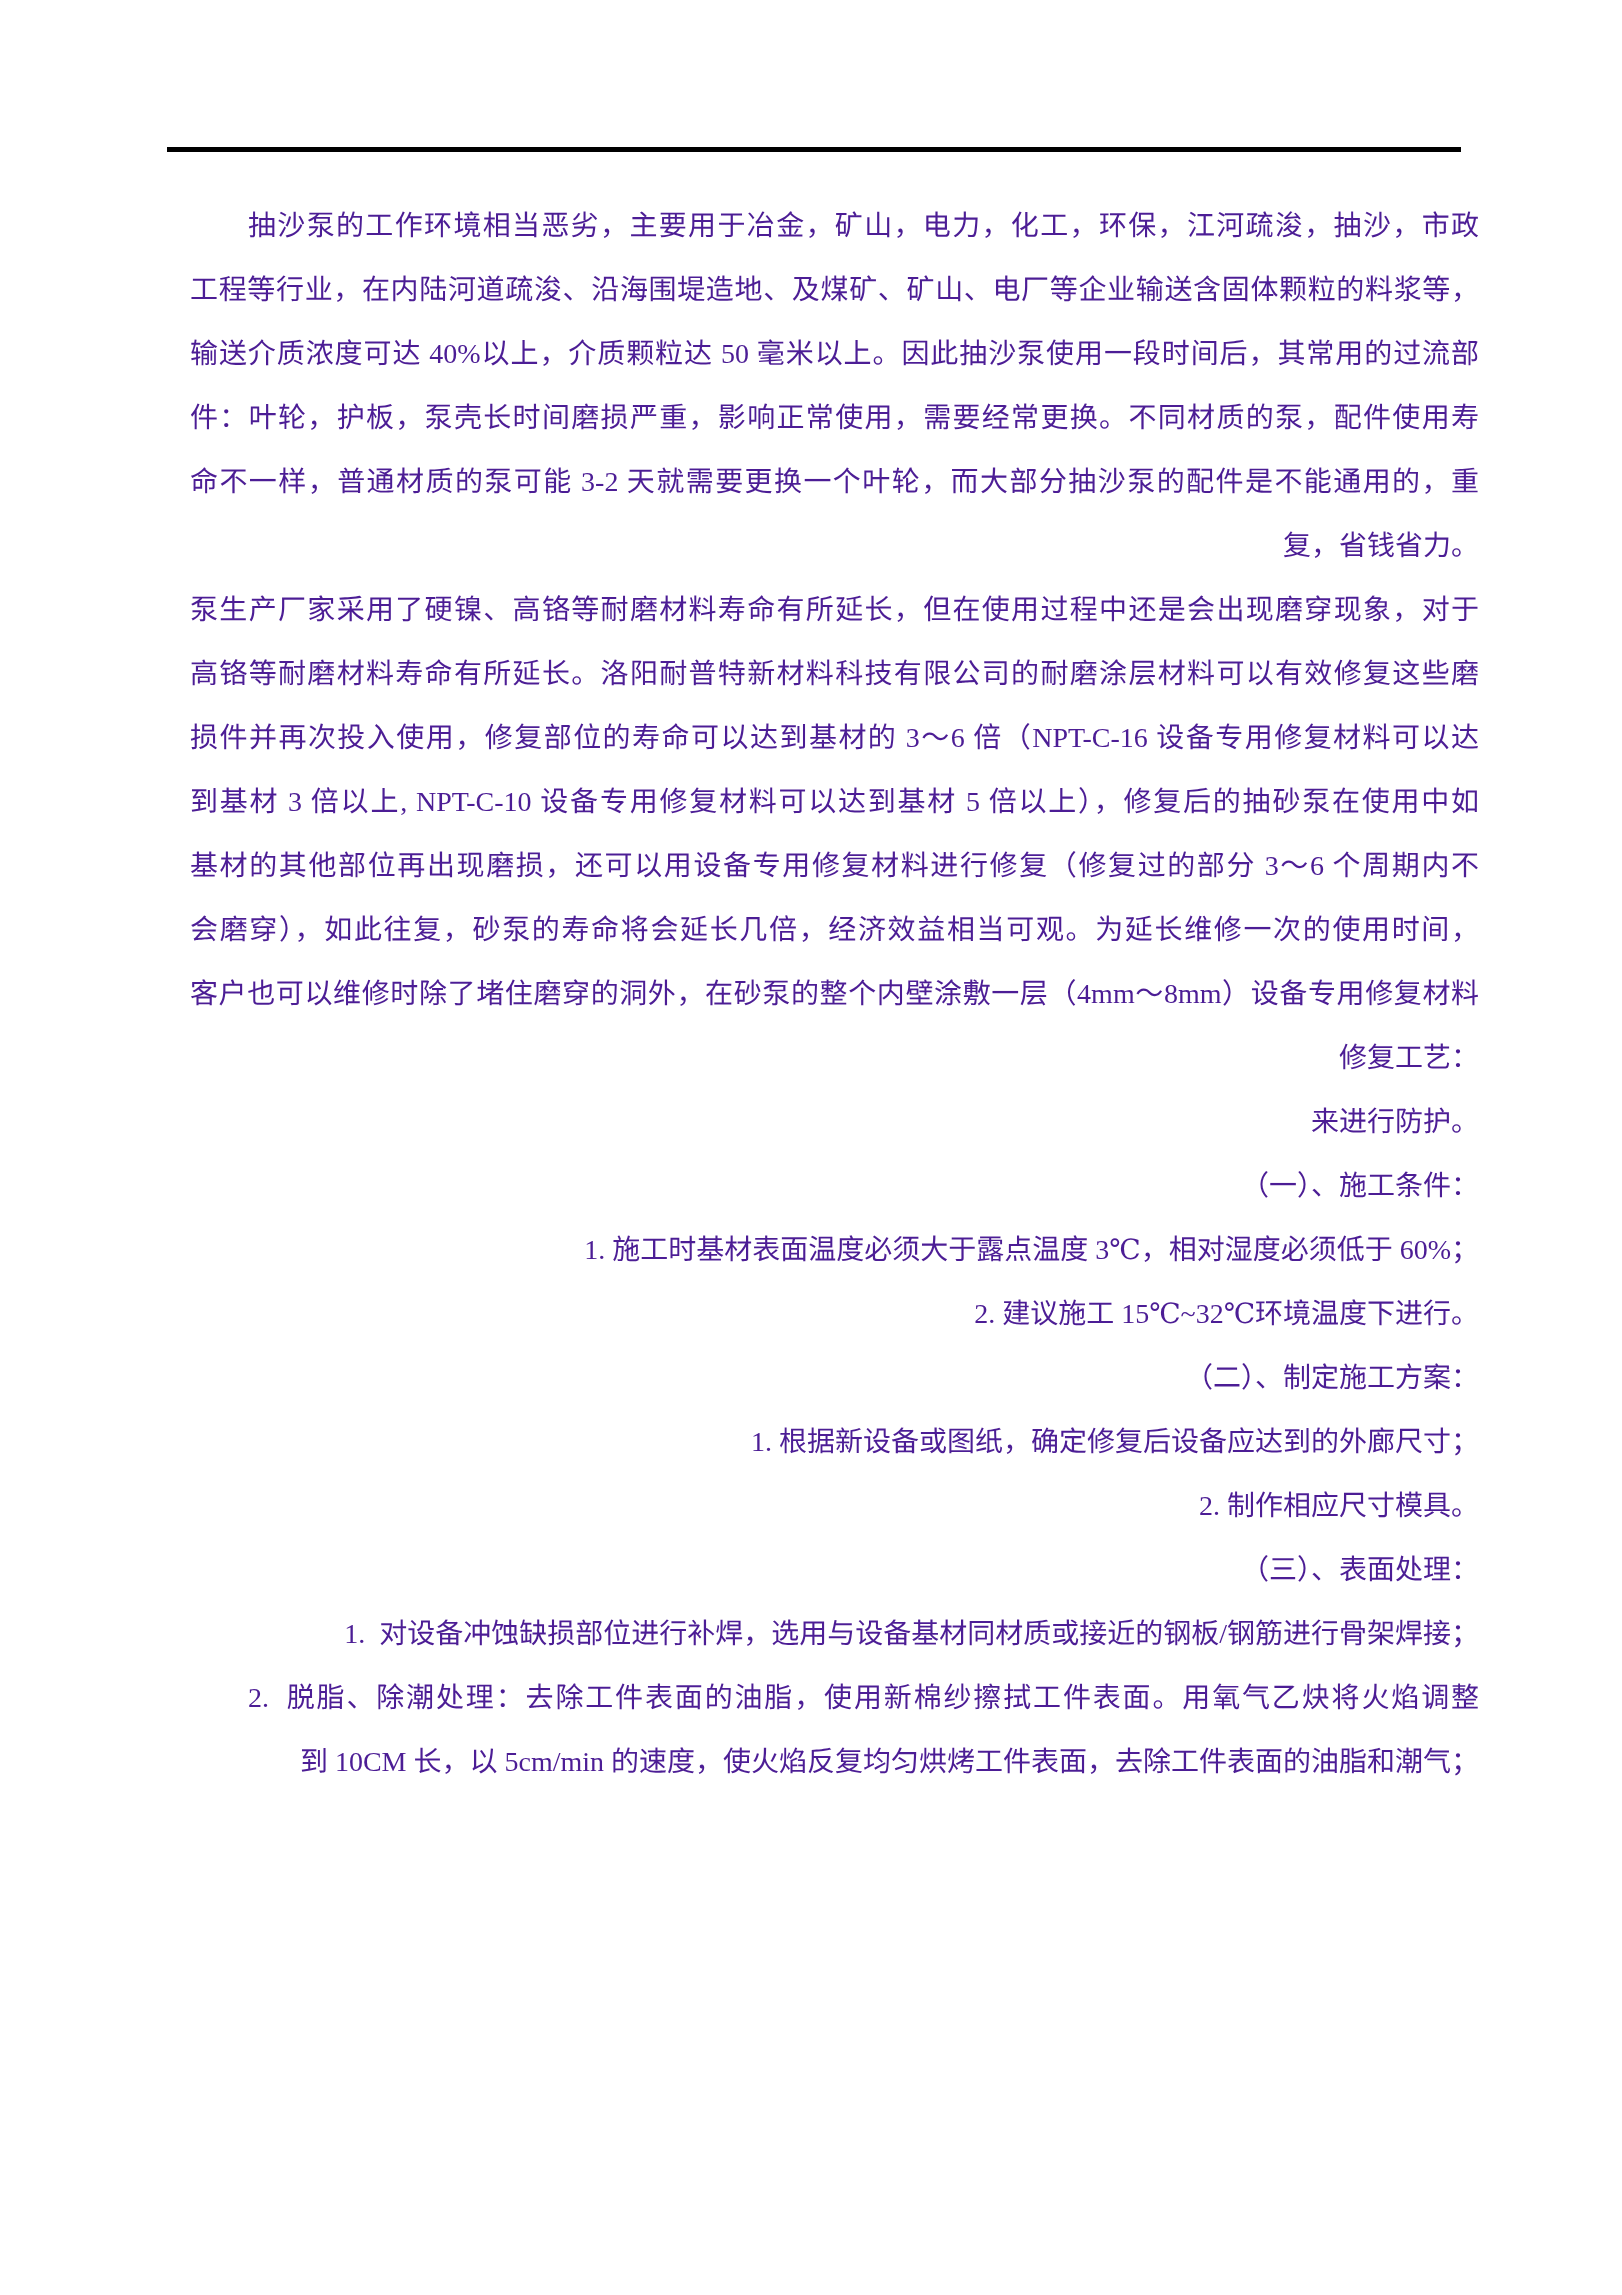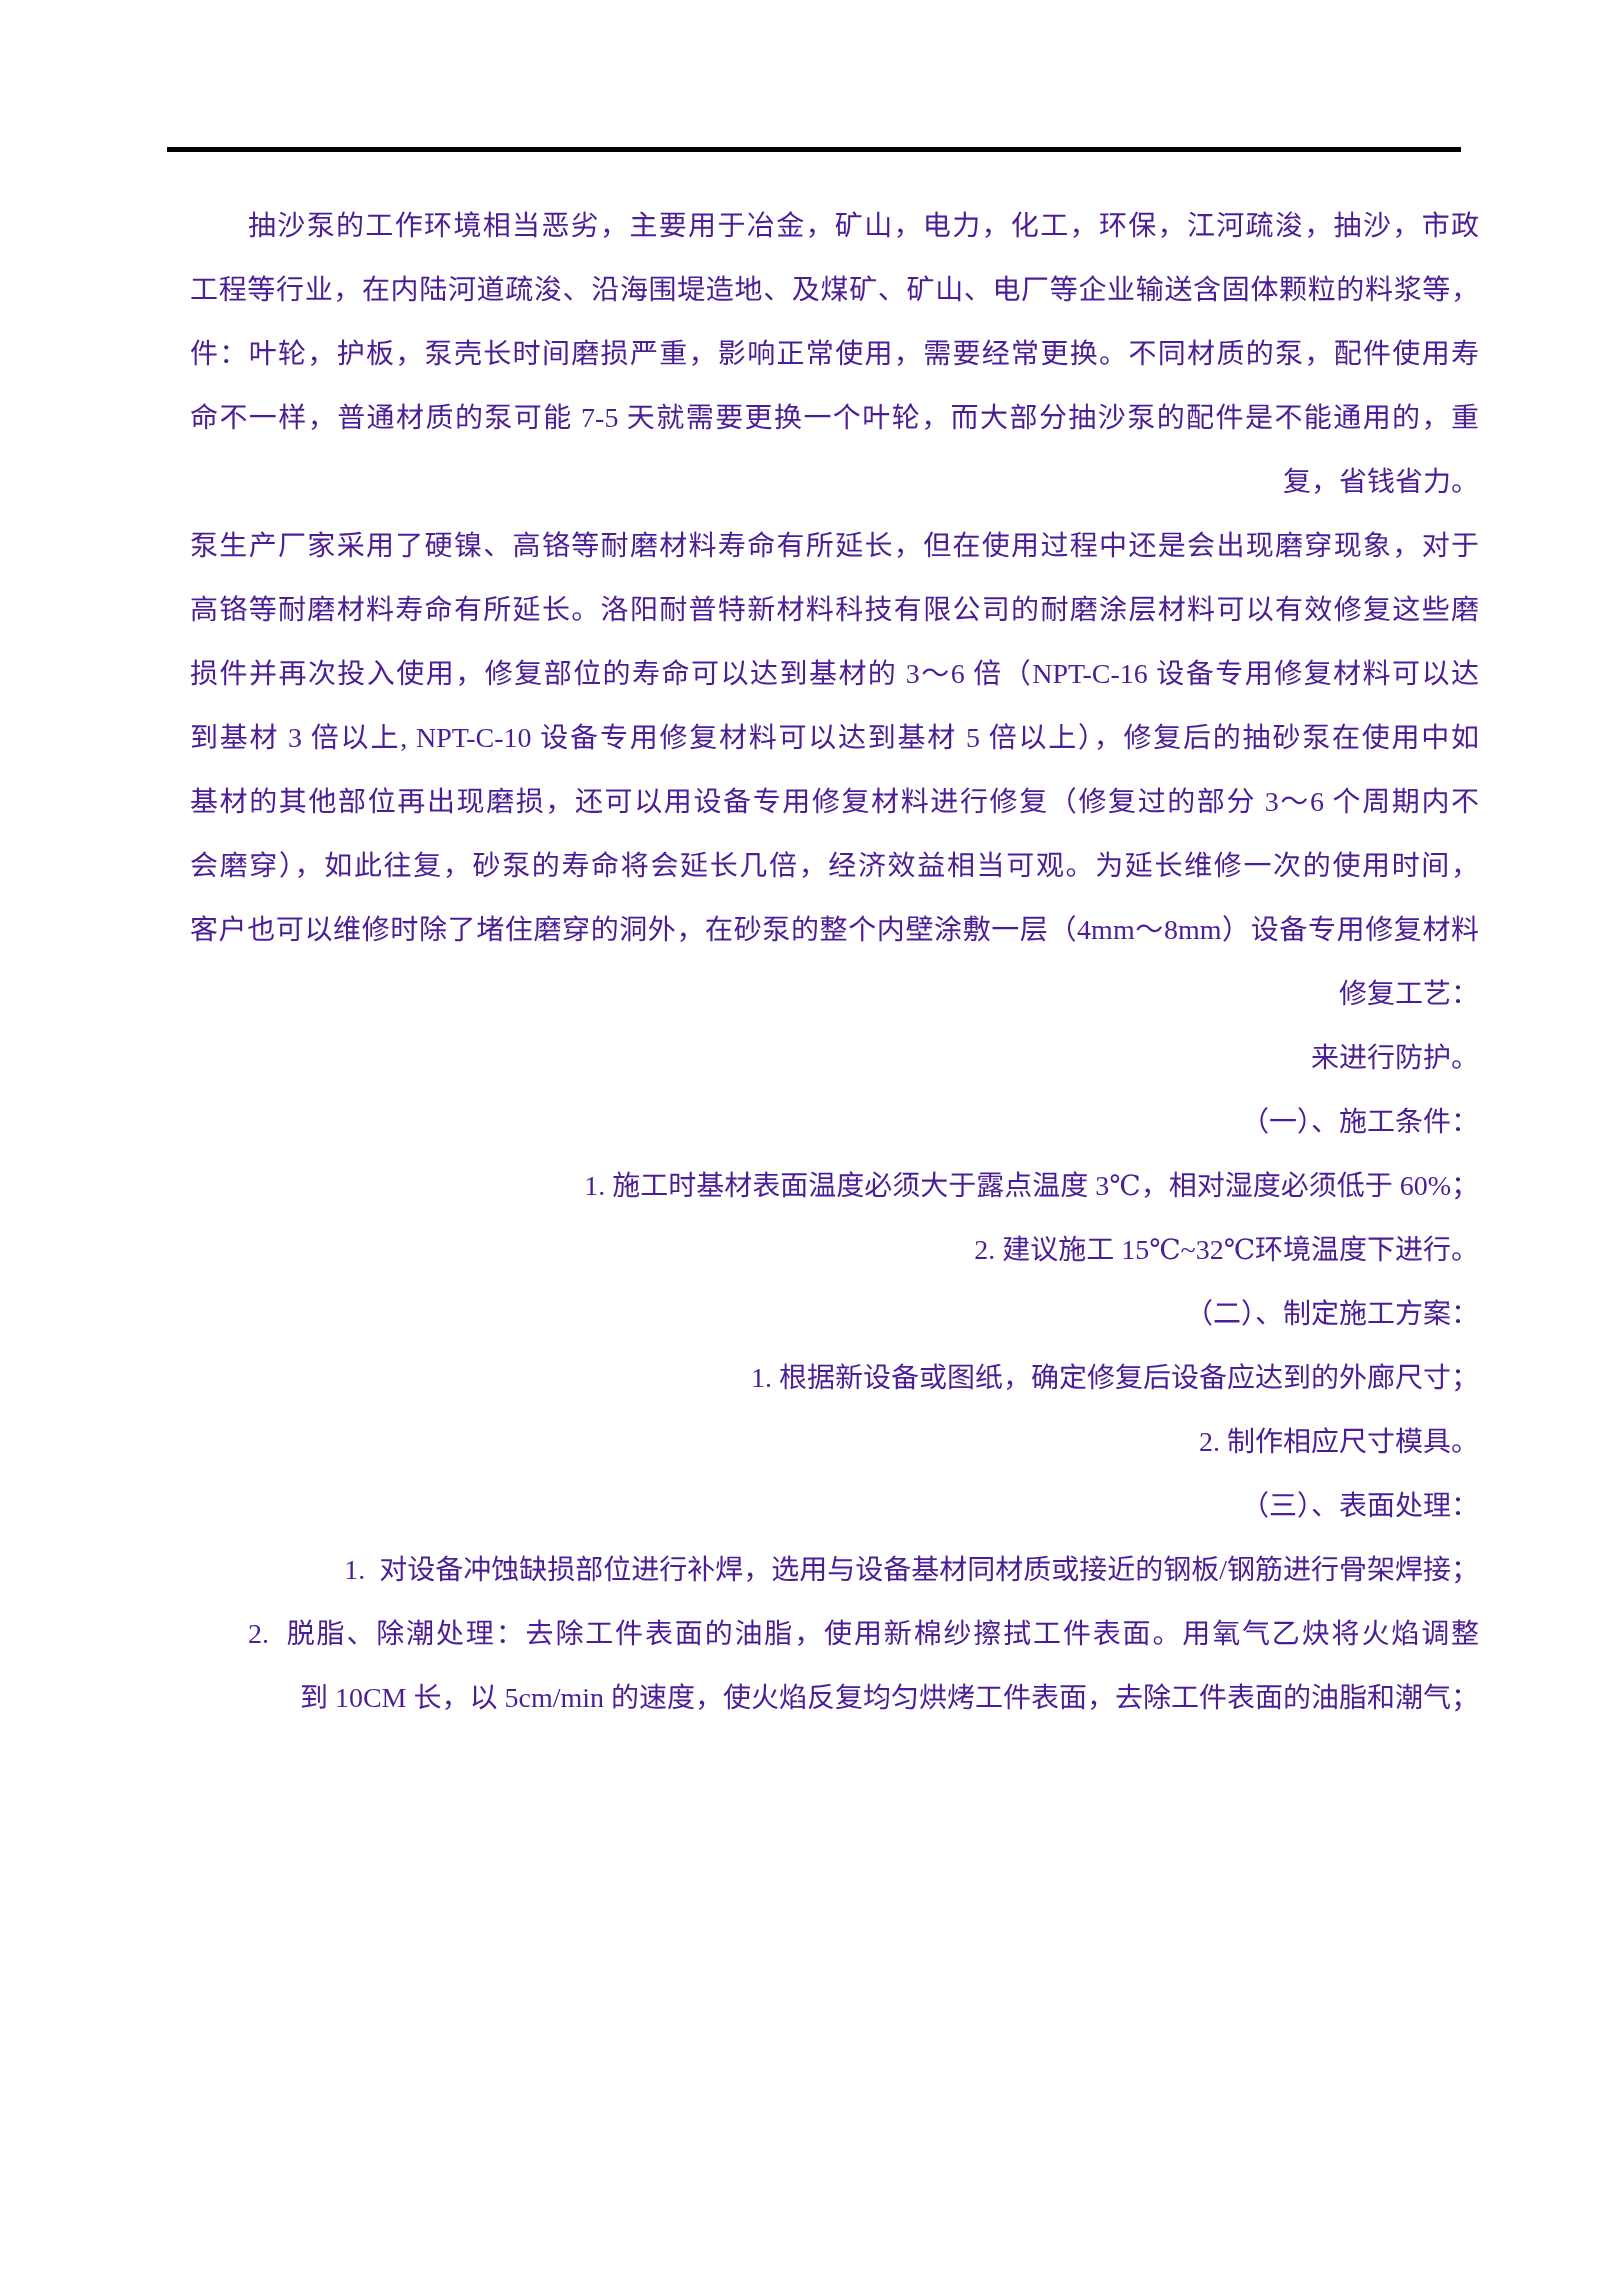--- a/index.html
+++ b/index.html
@@ -44,22 +44,23 @@
   }
 </style>
 </head>
 <body>
 
 <div class="page">
   <div class="header-rule"></div>
   <div class="doc-body">
       <div class="line justify indent">抽沙泵的工作环境相当恶劣，主要用于冶金，矿山，电力，化工，环保，江河疏浚，抽沙，市政</div>
       <div class="line justify">工程等行业，在内陆河道疏浚、沿海围堤造地、及煤矿、矿山、电厂等企业输送含固体颗粒的料浆等，</div>
+      <div class="line justify">输送介质浓度可达 40%以上，介质颗粒达 50 毫米以上。因此抽沙泵使用一段时间后，其常用的过流部</div>
       <div class="line justify">件：叶轮，护板，泵壳长时间磨损严重，影响正常使用，需要经常更换。不同材质的泵，配件使用寿</div>
-      <div class="line justify">命不一样，普通材质的泵可能 7-5 天就需要更换一个叶轮，而大部分抽沙泵的配件是不能通用的，重</div>
+      <div class="line justify">命不一样，普通材质的泵可能 3-2 天就需要更换一个叶轮，而大部分抽沙泵的配件是不能通用的，重</div>
       <div class="line">复，省钱省力。</div>
       <div class="line justify">泵生产厂家采用了硬镍、高铬等耐磨材料寿命有所延长，但在使用过程中还是会出现磨穿现象，对于</div>
       <div class="line justify">高铬等耐磨材料寿命有所延长。洛阳耐普特新材料科技有限公司的耐磨涂层材料可以有效修复这些磨</div>
       <div class="line justify">损件并再次投入使用，修复部位的寿命可以达到基材的 3～6 倍（NPT-C-16 设备专用修复材料可以达</div>
       <div class="line justify">到基材 3 倍以上, NPT-C-10 设备专用修复材料可以达到基材 5 倍以上），修复后的抽砂泵在使用中如</div>
       <div class="line justify">基材的其他部位再出现磨损，还可以用设备专用修复材料进行修复（修复过的部分 3～6 个周期内不</div>
       <div class="line justify">会磨穿），如此往复，砂泵的寿命将会延长几倍，经济效益相当可观。为延长维修一次的使用时间，</div>
       <div class="line justify">客户也可以维修时除了堵住磨穿的洞外，在砂泵的整个内壁涂敷一层（4mm～8mm）设备专用修复材料</div>
       <div class="line indent">修复工艺：</div>
       <div class="line">来进行防护。</div>

